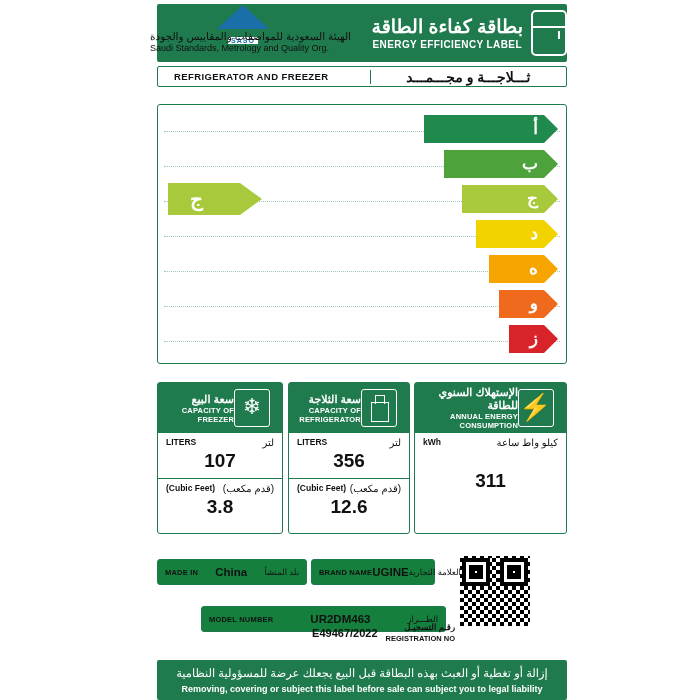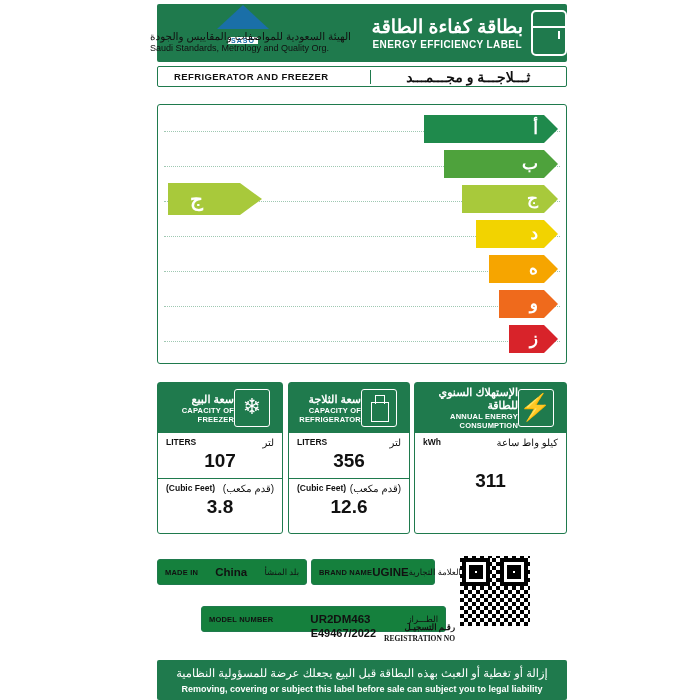--- a/index.html
+++ b/index.html
@@ -581,21 +581,21 @@
   </div>
 
   <div class="info-box" style="left:157px; top:606px; width:245px;margin-left:44px;">
     <span class="en-lab">MODEL NUMBER</span>
     <span class="val">UR2DM463</span>
     <span class="ar-lab">الطـــراز</span>
   </div>
 
   <div class="plain-row" style="left:300px; top:622px; width:155px; justify-content:flex-end;">
     <span style="font-size:11px; font-weight:bold; margin-right:8px;">E49467/2022</span>
-    <span style="text-align:right; line-height:11px;font-family:Liberation Serif, serif;">
+    <span style="text-align:right; line-height:11px;">
       <span style="display:block; font-size:8.5px; direction:rtl;">رقـم التسجيـل</span>
       <span style="display:block; font-size:7.5px;">REGISTRATION NO</span>
     </span>
   </div>
 
 
   <div class="qr"></div>
 
   <div class="footer">
     <div class="ar">إزالة أو تغطية أو العبث بهذه البطاقة قبل البيع يجعلك عرضة للمسؤولية النظامية</div>

